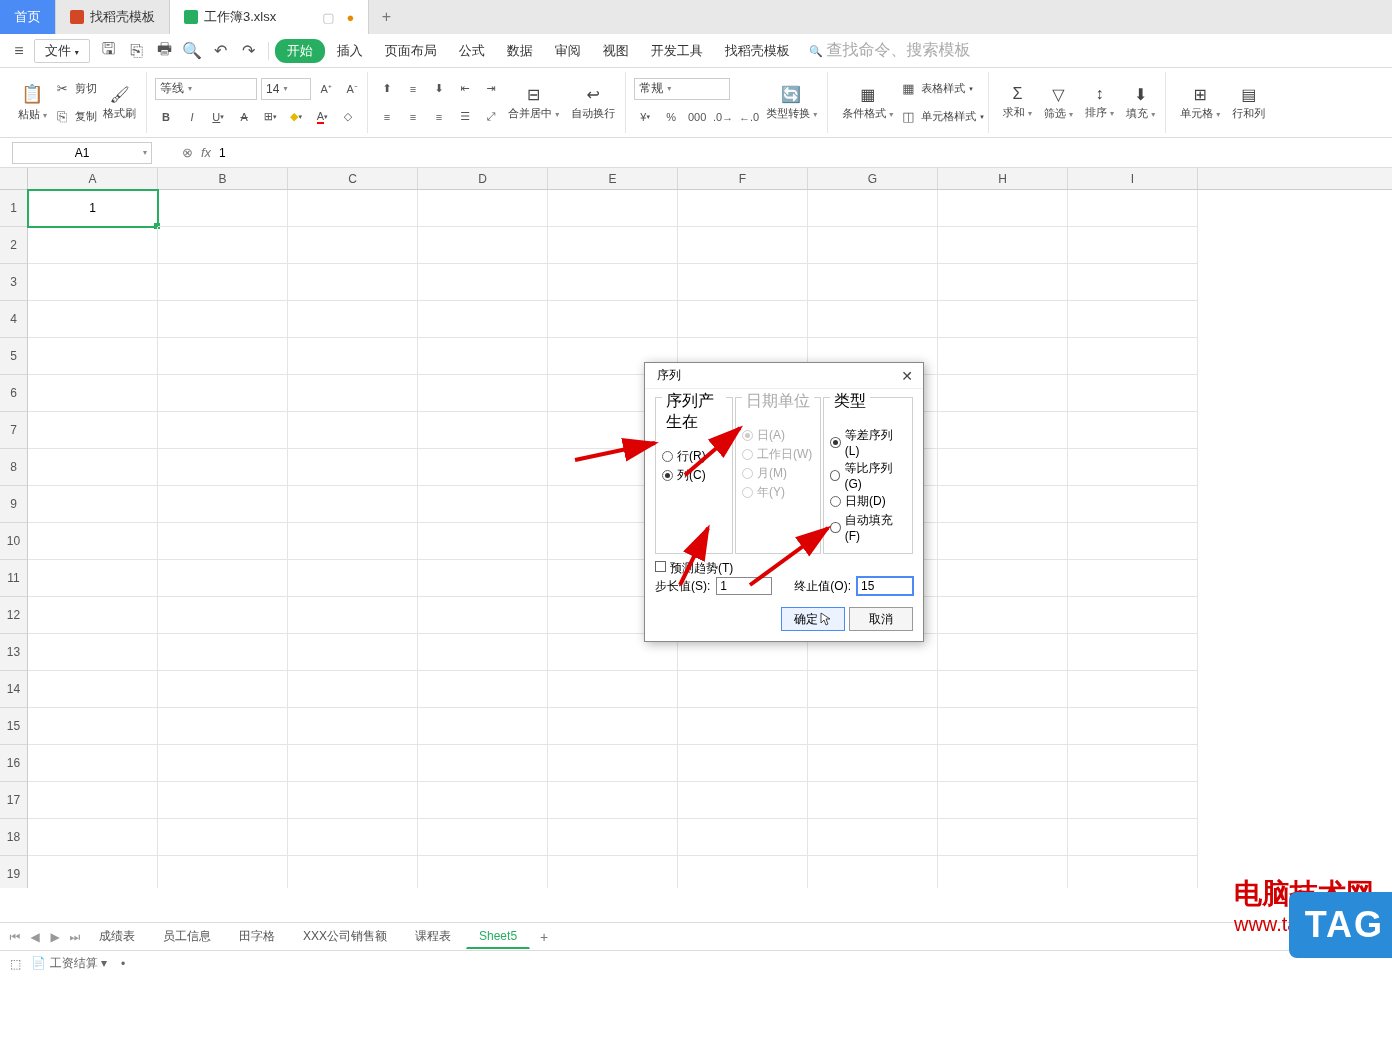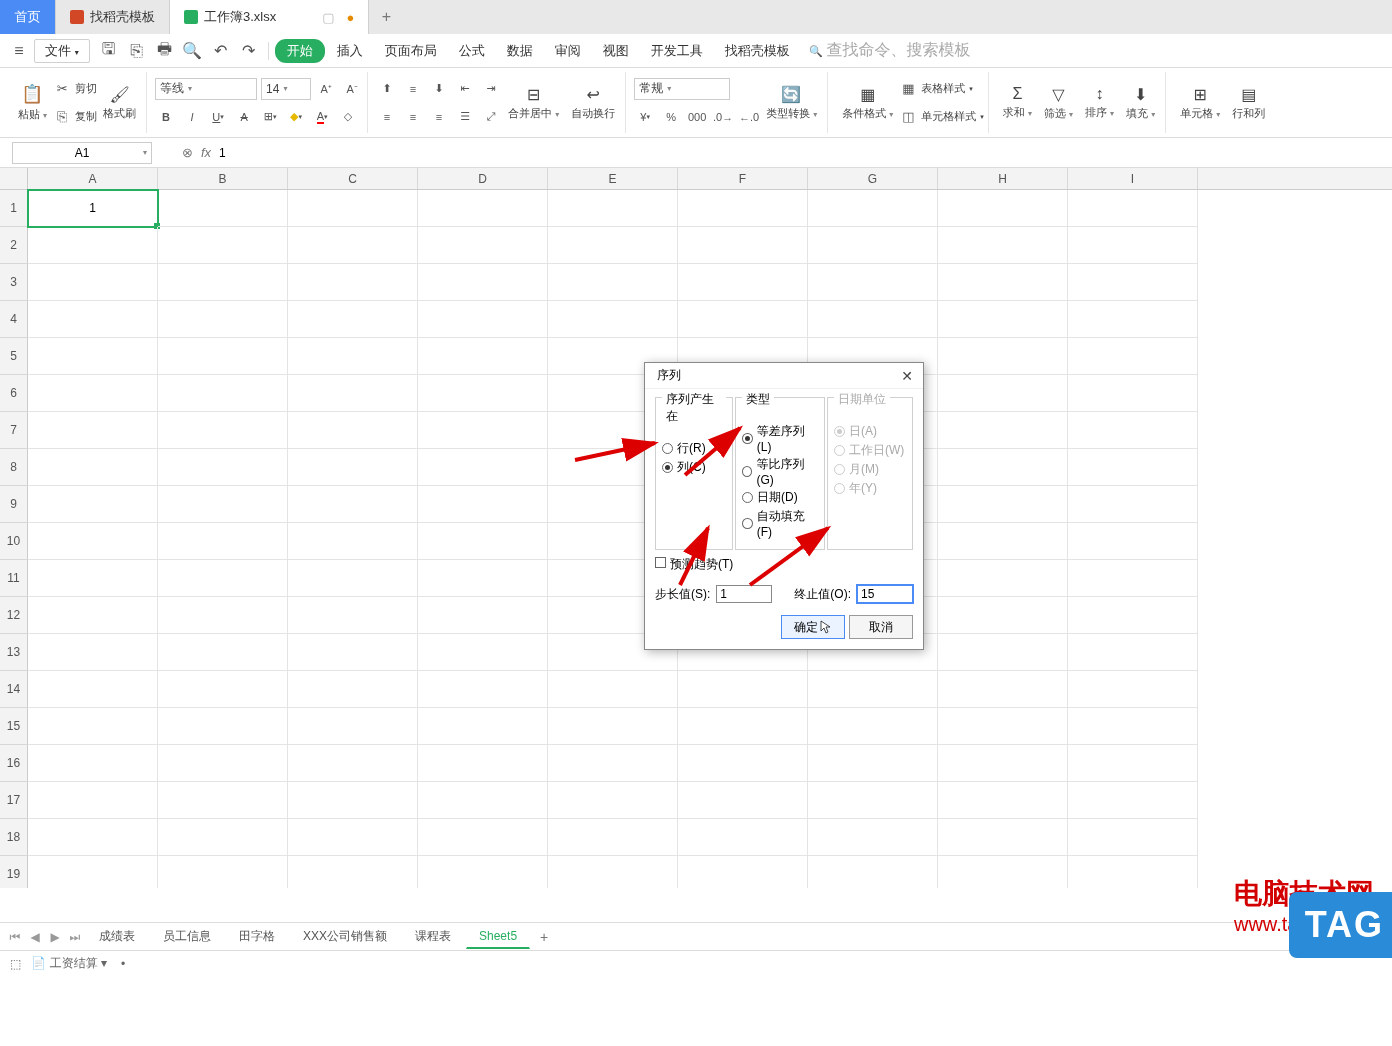--- a/index.html
+++ b/index.html
@@ -69,28 +69,28 @@
 
 
 .dialog { position: absolute; left: 644px; top: 362px; width: 280px; background: #fff; border: 1px solid #888; box-shadow: 2px 2px 10px rgba(0,0,0,0.3); font-size: 12px; }
 .dlg-title { height: 26px; display: flex; align-items: center; padding: 0 6px; justify-content: space-between; border-bottom: 1px solid #eee; }
 .dlg-title .t-left { display: flex; align-items: center; gap: 6px; }
 .dlg-close { width: 20px; text-align: center; font-size: 14px; color: #444; }
 .dlg-body { padding: 8px 10px 10px; }
 .dlg-cols { display: flex; gap: 2px; }
 .fieldset { border: 1px solid #d0d0d0; padding: 6px 6px 8px; flex: 1; }
 .fieldset.disabled { color: #aaa; }
-.legend { font-size: 12px; padding: 0 4px; position: relative; top: -13px; background: #fff; display: inline-block; }
+.legend { font-size: 16px; padding: 0 4px; position: relative; top: -13px; background: #fff; display: inline-block; }
 .radio-row { display: flex; align-items: center; gap: 4px; margin: 2px 0; font-size: 12px; }
 .radio-dot { width: 11px; height: 11px; border: 1px solid #666; border-radius: 50%; display: inline-flex; align-items: center; justify-content: center; }
 .radio-dot.checked::after { content: ""; width: 5px; height: 5px; background: #333; border-radius: 50%; }
 .radio-dot.disabled { border-color: #ccc; }
 .radio-dot.disabled.checked::after { background: #ccc; }
 .chk { width: 11px; height: 11px; border: 1px solid #666; display: inline-block; margin-right: 4px; }
-.dlg-row { display: flex; align-items: center; gap: 6px; margin-top: 12px; }
+.dlg-row { display: flex; align-items: center; gap: 6px; margin-top: 0; }
 .dlg-input { width: 56px; height: 18px; border: 1px solid #888; padding: 0 3px; font-size: 12px; }
 .dlg-input.focus { border-color: #4a8bf5; outline: 1px solid #4a8bf5; }
 .dlg-btns { display: flex; gap: 4px; justify-content: flex-end; margin-top: 12px; }
 .dlg-btn { width: 64px; height: 24px; border: 1px solid #999; background: #f5f5f5; display: flex; align-items: center; justify-content: center; }
 .dlg-btn.primary { border-color: #4a8bf5; background: #eaf3ff; }
 
 
 .watermark { position: absolute; right: 18px; bottom: 110px; text-align: right; }
 .wm-line1 { font-size: 28px; font-weight: bold; color: #d20000; }
 .wm-line2 { font-size: 20px; color: #d20000; }
@@ -576,56 +576,56 @@
         <span class="legend">序列产生在</span>
         <div class="radio-row">
             <span class="radio-dot"></span>
             <span>行(R)</span>
           </div>
         <div class="radio-row">
             <span class="radio-dot checked"></span>
             <span>列(C)</span>
           </div>
       </div>
+      <div class="fieldset disabled" style="flex:1">
+        <span class="legend">日期单位</span>
+        <div class="radio-row">
+            <span class="radio-dot disabled checked"></span>
+            <span>日(A)</span>
+          </div>
+        <div class="radio-row">
+            <span class="radio-dot disabled"></span>
+            <span>工作日(W)</span>
+          </div>
+        <div class="radio-row">
+            <span class="radio-dot disabled"></span>
+            <span>月(M)</span>
+          </div>
+        <div class="radio-row">
+            <span class="radio-dot disabled"></span>
+            <span>年(Y)</span>
+          </div>
+      </div>
       <div class="fieldset" style="flex:0 0 90px">
         <span class="legend">类型</span>
         <div class="radio-row">
             <span class="radio-dot checked"></span>
             <span>等差序列(L)</span>
           </div>
         <div class="radio-row">
             <span class="radio-dot"></span>
             <span>等比序列(G)</span>
           </div>
         <div class="radio-row">
             <span class="radio-dot"></span>
             <span>日期(D)</span>
           </div>
         <div class="radio-row">
             <span class="radio-dot"></span>
             <span>自动填充(F)</span>
-          </div>
-      </div>
-      <div class="fieldset disabled" style="flex:1">
-        <span class="legend">日期单位</span>
-        <div class="radio-row">
-            <span class="radio-dot disabled checked"></span>
-            <span>日(A)</span>
-          </div>
-        <div class="radio-row">
-            <span class="radio-dot disabled"></span>
-            <span>工作日(W)</span>
-          </div>
-        <div class="radio-row">
-            <span class="radio-dot disabled"></span>
-            <span>月(M)</span>
-          </div>
-        <div class="radio-row">
-            <span class="radio-dot disabled"></span>
-            <span>年(Y)</span>
           </div>
       </div>
     </div>
     <div style="margin-top:6px"><span class="chk"></span><span>预测趋势(T)</span></div>
     <div class="dlg-row">
       <span>步长值(S):</span>
       <input class="dlg-input" value="1" style="">
       <span style="margin-left:auto">终止值(O):</span>
       <input class="dlg-input focus" value="15" style="">
     </div>

